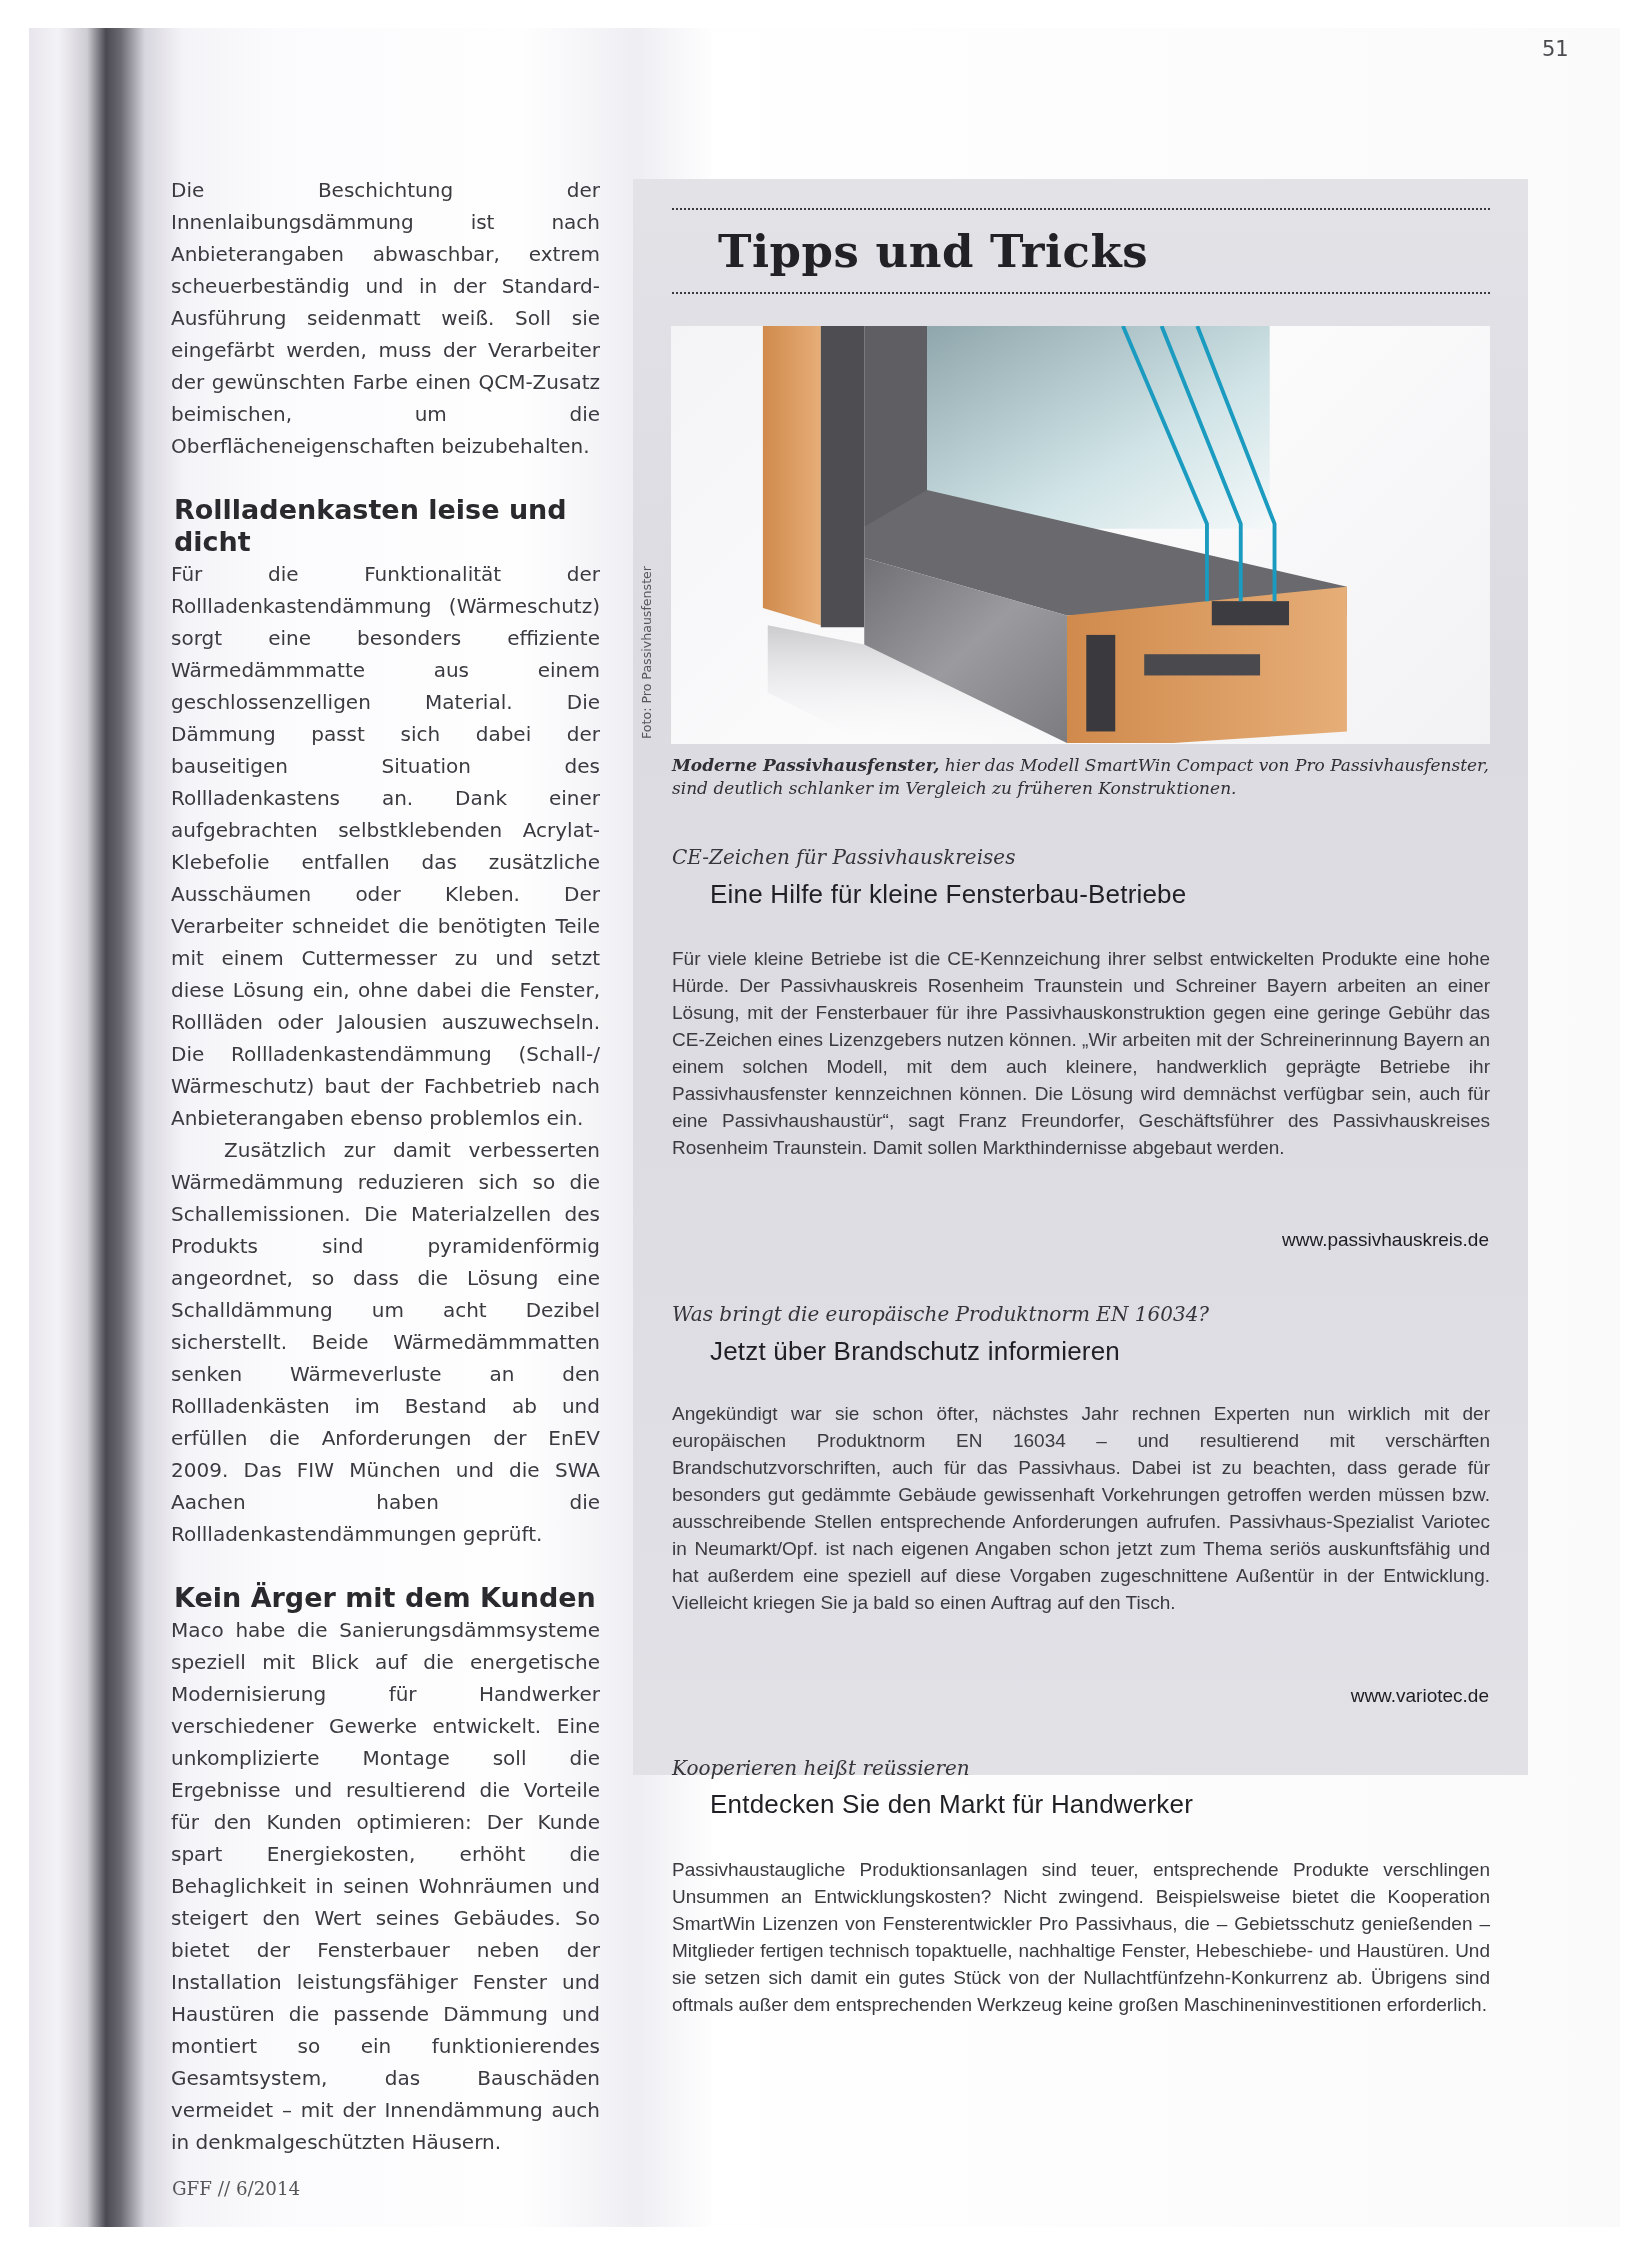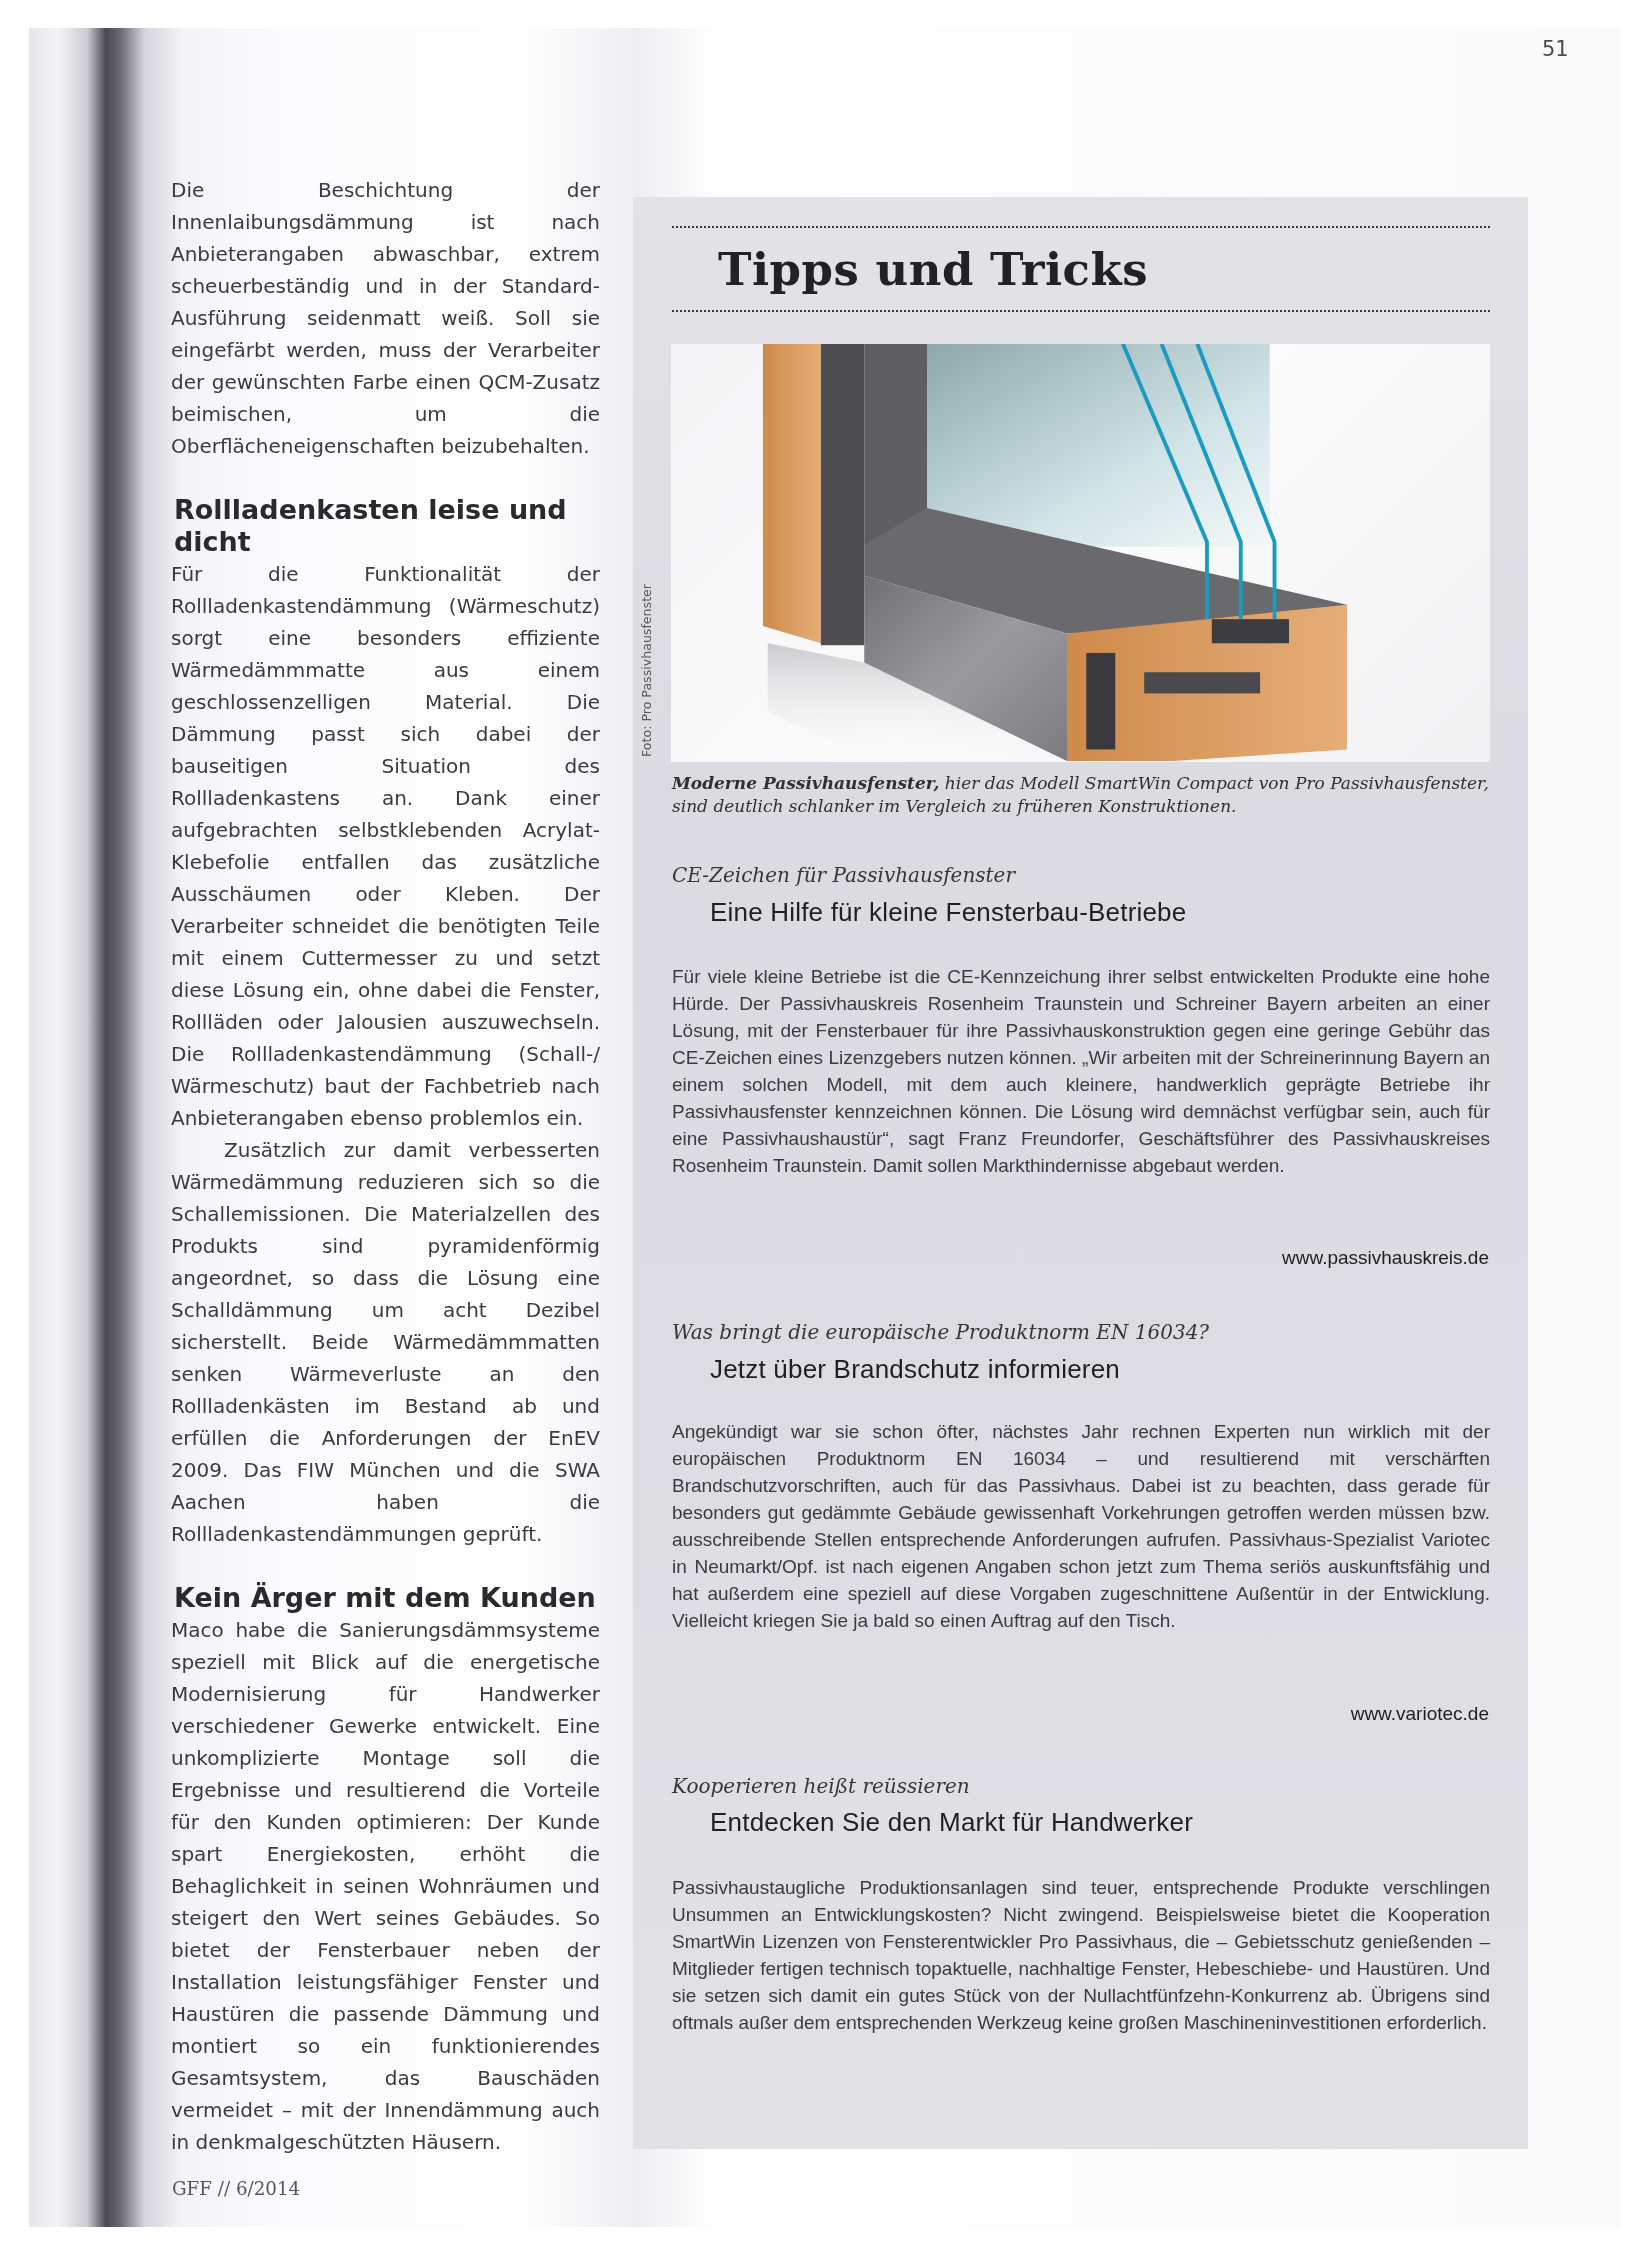--- a/index.html
+++ b/index.html
@@ -34,21 +34,21 @@
   .left-col h3 {
     margin: 32px 0 0 3px; font-size: 27px; font-weight: bold; line-height: 32px; color: #2a2a2e;
   }
   .left-col p.indent { text-indent: 53px; }
   .footer {
     position: absolute; left: 172px; top: 2178px;
     font-family: "DejaVu Serif", serif; font-size: 18.3px; color: #55555a;
   }
   
   .tipbox {
-    position: absolute; left: 633px; top: 197px; width: 895px; height: 1952px;
+    position: absolute; left: 633px; top: 179px; width: 895px; height: 1596px;
     background: linear-gradient(180deg, #e3e2e7 0%, #dcdbe1 30%, #dddce2 60%, #e2e1e6 100%);
   }
   .dots {
     position: absolute; left: 39px; width: 818px; height: 0;
     border-top: 2.9px dotted #3a3a3e;
   }
   .tip-title {
     position: absolute; left: 85px; top: 46px;
     font-family: "DejaVu Serif", serif; font-weight: bold; font-size: 45px; color: #222226;
     letter-spacing: 0.5px;
@@ -159,21 +159,21 @@
       <polyline points="468,0 555,205 555,285" fill="none" stroke="#1a9bbf" stroke-width="4"></polyline>
       <polyline points="508,0 590,205 590,285" fill="none" stroke="#1a9bbf" stroke-width="4"></polyline>
       <polyline points="545,0 625,205 625,285" fill="none" stroke="#1a9bbf" stroke-width="4"></polyline>
     </svg>
   </div>
 
   <div class="caption">
     <b>Moderne Passivhausfenster,</b><span> hier das Modell SmartWin Compact von Pro Passivhausfenster, sind deutlich schlanker im Vergleich zu früheren Konstruktionen.</span>
   </div>
 
-  <div class="kicker" style="top:666px">CE-Zeichen für Passivhausfenster</div>
+  <div class="kicker" style="top:666px">CE-Zeichen für Passivhauskreises</div>
   <div class="headline" style="top:700px">Eine Hilfe für kleine Fensterbau-Betriebe</div>
   <div class="body-text" style="top:766px">Für viele kleine Betriebe ist die CE-Kennzeichung ihrer selbst entwickelten Produkte eine hohe Hürde. Der Passivhauskreis Rosenheim Traunstein und Schreiner Bayern arbeiten an einer Lösung, mit der Fensterbauer für ihre Passivhauskonstruktion gegen eine geringe Gebühr das CE-Zeichen eines Lizenzgebers nutzen können. „Wir arbeiten mit der Schreinerinnung Bayern an einem solchen Modell, mit dem auch kleinere, handwerklich geprägte Betriebe ihr Passivhausfenster kennzeichnen können. Die Lösung wird demnächst verfügbar sein, auch für eine Passivhaushaustür“, sagt Franz Freundorfer, Geschäftsführer des Passivhauskreises Rosenheim Traunstein. Damit sollen Markthindernisse abgebaut werden.</div>
   <div class="url" style="top:1050px">www.passivhauskreis.de</div>
 
   <div class="kicker" style="top:1123px">Was bringt die europäische Produktnorm EN 16034?</div>
   <div class="headline" style="top:1157px">Jetzt über Brandschutz informieren</div>
   <div class="body-text" style="top:1221px">Angekündigt war sie schon öfter, nächstes Jahr rechnen Experten nun wirklich mit der europäischen Produktnorm EN 16034 – und resultierend mit verschärften Brandschutzvorschriften, auch für das Passivhaus. Dabei ist zu beachten, dass gerade für besonders gut gedämmte Gebäude gewissenhaft Vorkehrungen getroffen werden müssen bzw. ausschreibende Stellen entsprechende Anforderungen aufrufen. Passivhaus-Spezialist Variotec in Neumarkt/Opf. ist nach eigenen Angaben schon jetzt zum Thema seriös auskunftsfähig und hat außerdem eine speziell auf diese Vorgaben zugeschnittene Außentür in der Entwicklung. Vielleicht kriegen Sie ja bald so einen Auftrag auf den Tisch.</div>
   <div class="url" style="top:1506px">www.variotec.de</div>
 
   <div class="kicker" style="top:1577px">Kooperieren heißt reüssieren</div>

